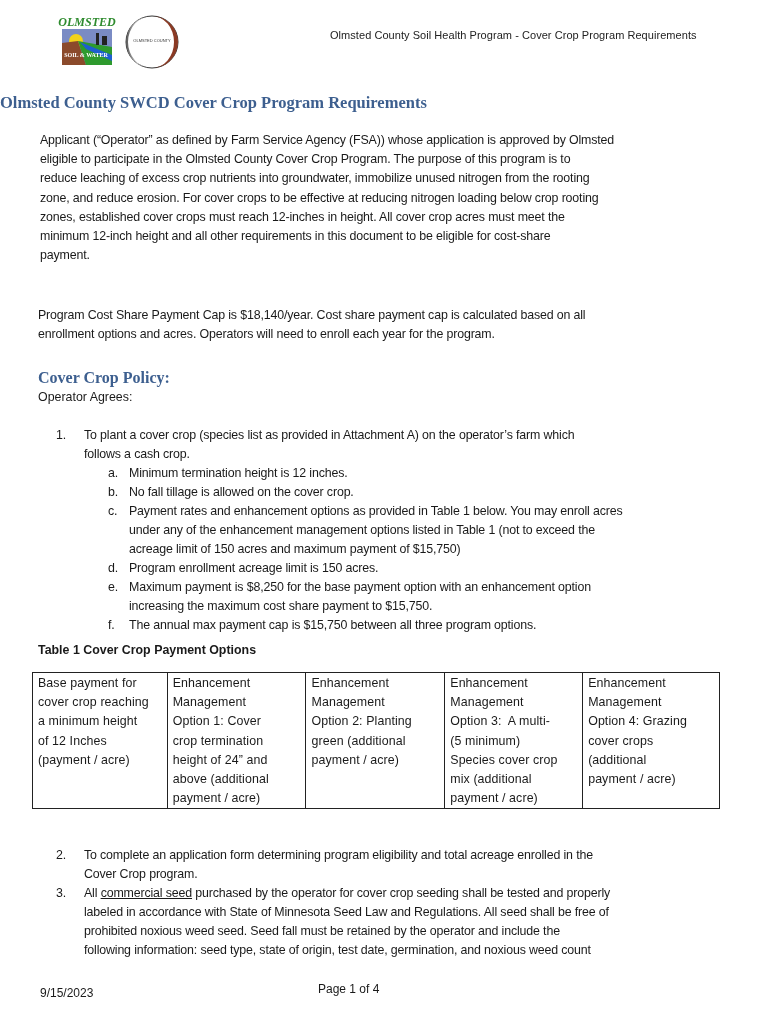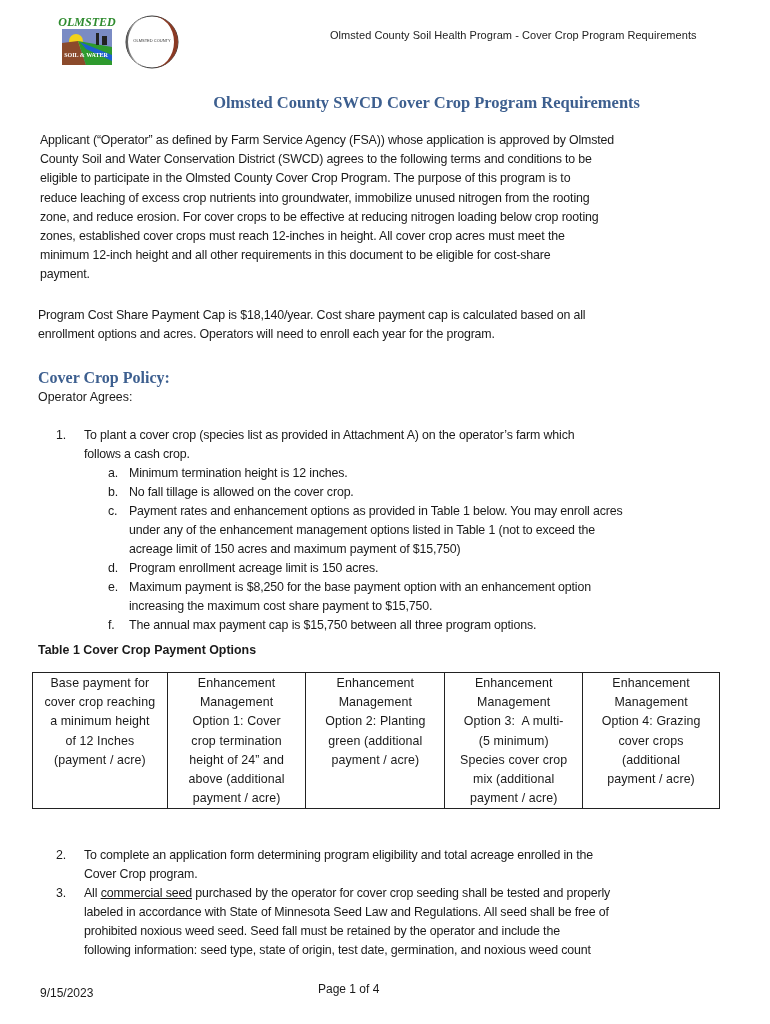--- a/index.html
+++ b/index.html
@@ -6,39 +6,39 @@
     body { width: 770px; height: 1024px; position: relative; overflow: hidden;
            font-family: "Liberation Sans", sans-serif; color: #1a1a1a; }
     .page { position: absolute; left: 0; top: 0; width: 770px; height: 1024px; }
 
     
     .logo-olmsted { position: absolute; left: 56px; top: 15px; width: 62px; height: 52px; }
     .logo-circle { position: absolute; left: 124px; top: 14px; width: 56px; height: 56px; }
     .running-header { position: absolute; left: 330px; top: 29px; font-size: 11px; color: #222; white-space: nowrap; letter-spacing: 0.05px; }
 
     
-    .doc-title { position: absolute; left: 0; width: 640px; top: 93px; text-align: right;
+    .doc-title { position: absolute; left: 0; width: 640px; top: 93px; text-align: left;
                  font-family: "Liberation Serif", serif; font-weight: bold; font-size: 16.5px; color: #3d5f8f; }
 
     .para { position: absolute; font-size: 12.4px; line-height: 19.2px; color: #1a1a1a; letter-spacing: -0.15px; }
     .intro { left: 40px; top: 131px; width: 690px; }
     .cap { left: 38px; top: 306px; width: 690px; }
 
     .section-heading { position: absolute; left: 38px; top: 369px; font-family: "Liberation Serif", serif;
                        font-weight: bold; font-size: 16px; color: #3d5f8f; }
     .agrees { position: absolute; left: 38px; top: 390px; font-size: 12.4px; text-align: right; }
 
     .list { position: absolute; left: 0; top: 426px; width: 770px; font-size: 12.4px; line-height: 19px; letter-spacing: -0.15px; }
     .li { position: absolute; }
     .num { position: absolute; }
     .lt { position: absolute; }
 
     
     .table-title { position: absolute; left: 38px; top: 643px; font-size: 12.4px; font-weight: bold; }
-    table.pay { position: absolute; left: 32px; top: 672px; border-collapse: collapse; width: 688px; font-size: 12.4px; letter-spacing: 0.1px; text-align: center; }
+    table.pay { position: absolute; left: 32px; top: 672px; border-collapse: collapse; width: 688px; font-size: 12.4px; letter-spacing: 0.1px; }
     table.pay td { border: 1px solid #222; vertical-align: top; padding: 1px 5px 0 5px; line-height: 19.2px; color: #1a1a1a; }
     table.pay tr.head td { height: 134px; }
     table.pay tr.vals td { line-height: 17px; padding-top: 0; }
     .c1 { width: 124px; } .c2 { width: 128px; } .c3 { width: 128px; } .c4 { width: 127px; } .c5 { width: 126px; }
 
     .underline { text-decoration: underline; }
 
     .footer-date { position: absolute; left: 40px; top: 986px; font-size: 12px; }
     .footer-page { position: absolute; left: 318px; top: 982px; font-size: 12px; }
   </style>
@@ -72,21 +72,20 @@
     <path d="M28 2 A26 26 0 0 0 28 54 A24 26 0 0 1 28 2 Z" fill="url(#lg)"></path>
     <text x="28" y="28" text-anchor="middle" font-family="Liberation Sans, sans-serif" font-size="4" fill="#333">OLMSTED COUNTY</text>
   </svg>
 
   <div class="running-header">Olmsted County Soil Health Program - Cover Crop Program Requirements</div>
 
   <div class="doc-title">Olmsted County SWCD Cover Crop Program Requirements</div>
 
   <div class="para intro">
     <div>Applicant (“Operator” as defined by Farm Service Agency (FSA)) whose application is approved by Olmsted</div>
-    <div>County Soil and Water Conservation District (SWCD) agrees to the following terms and conditions to be</div>
     <div>eligible to participate in the Olmsted County Cover Crop Program. The purpose of this program is to</div>
     <div>reduce leaching of excess crop nutrients into groundwater, immobilize unused nitrogen from the rooting</div>
     <div>zone, and reduce erosion. For cover crops to be effective at reducing nitrogen loading below crop rooting</div>
     <div>zones, established cover crops must reach 12-inches in height. All cover crop acres must meet the</div>
     <div>minimum 12-inch height and all other requirements in this document to be eligible for cost-share</div>
     <div>payment.</div>
   </div>
 
   <div class="para cap">
     <div>Program Cost Share Payment Cap is $18,140/year. Cost share payment cap is calculated based on all</div>

